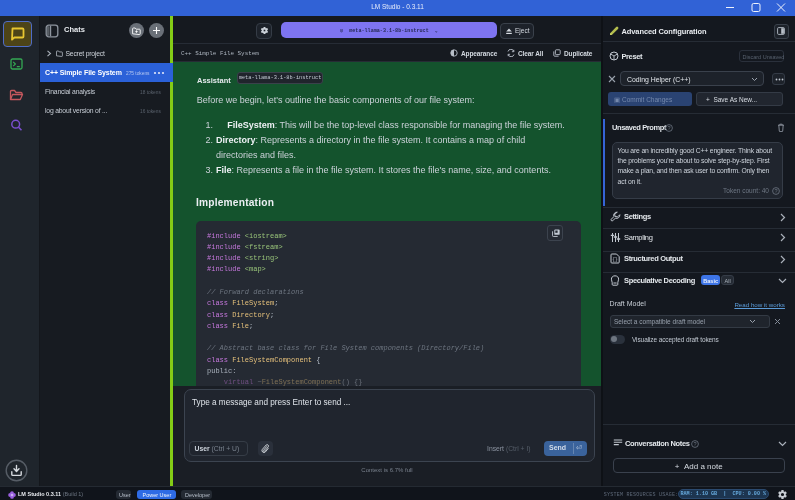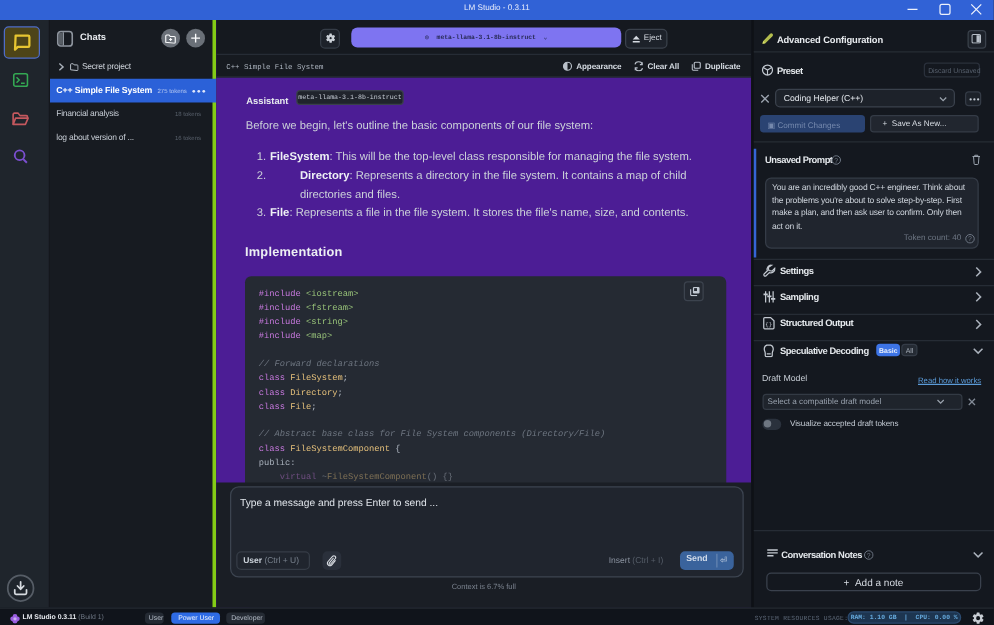--- a/index.html
+++ b/index.html
@@ -13,21 +13,21 @@
   #titlebar { top:0; left:0; width:795px; height:16px; background:#3162d6; color:#e8edfb; }
   #titletext { top:3px; left:0; width:100%; text-align:center; font-size:6.5px; letter-spacing:0; }
 
   
   #sidebar { top:16px; left:0; width:40px; height:470px; background:#1f252c; border-right:1px solid #14171c; }
 
   
   #chatspanel { top:16px; left:40px; width:133px; height:470px; background:#171b21; border-right:3px solid #84cc16; }
 
   
-  #main { top:16px; left:173px; width:428px; height:470px; background:#4c1d95; }
+  #main { top:16px; left:173px; width:428px; height:470px; background:#14532d; }
   #toolbar { top:0; left:0; width:428px; height:28px; background:#15191f; border-bottom:1px solid #262c35; }
   #tabbar { top:28px; left:0; width:428px; height:18px; background:#161a20; border-bottom:1px solid #262c35; }
 
   
   #rightpanel { top:16px; left:601px; width:194px; height:470px; background:#14181f; border-left:2px solid #0e1116; }
 
   
   #statusbar { top:486px; left:0; width:795px; height:14px; background:#10141b; border-top:1px solid #242a32; }
 
   .divider { position:absolute; left:0; width:194px; height:1px; background:#262c35; }
@@ -152,23 +152,23 @@
           <path d="M5.6 7.2 h-4 a0.8 0.8 0 0 1 -0.8 -0.8 v-4" fill="none" stroke="#b9c0c9" stroke-width="0.9"></path>
         </svg>
       <div class="abs" style="left:391px;top:5.5px;font-size:6.5px;font-weight:bold;color:#d3d9e0;letter-spacing:-0.1px;">Duplicate</div>
     </div>
     <div id="content" class="abs" style="top:46px;left:0;width:428px;height:424px;">
       <div class="abs" style="left:24px;top:14px;font-size:7.5px;font-weight:bold;color:#e6eaee;">Assistant</div>
       <div class="abs" style="left:64px;top:10px;width:86px;height:11.5px;background:#20242c;border:1px solid #3a414b;border-radius:3px;"></div>
       <div class="abs mono" style="left:64px;top:13.2px;width:86px;text-align:center;font-size:5.3px;color:#c5ccd5;">meta-llama-3.1-8b-instruct</div>
       <div class="abs bodytext" style="left:23.7px;top:31px;">Before we begin, let's outline the basic components of our file system:</div>
       <div class="abs bodytext" style="left:32.4px;top:56.4px;">1.</div>
-      <div class="abs bodytext" style="left:43px;top:56.4px;width:360px;"><b>FileSystem</b>: This will be the top-level class responsible for managing the file system.</div>
+      <div class="abs bodytext" style="left:43px;top:56.4px;width:360px;text-align:center;"><b>FileSystem</b>: This will be the top-level class responsible for managing the file system.</div>
       <div class="abs bodytext" style="left:32.4px;top:71.4px;">2.</div>
-      <div class="abs bodytext" style="left:43px;top:71.4px;width:350px;margin-left:24px;"><b>Directory</b>: Represents a directory in the file system. It contains a map of child<br>directories and files.</div>
+      <div class="abs bodytext" style="left:43px;top:71.4px;width:350px;"><b>Directory</b>: Represents a directory in the file system. It contains a map of child<br>directories and files.</div>
       <div class="abs bodytext" style="left:32.4px;top:101.4px;">3.</div>
       <div class="abs bodytext" style="left:43px;top:101.4px;width:360px;"><b>File</b>: Represents a file in the file system. It stores the file's name, size, and contents.</div>
       <div class="abs" style="left:23px;top:135px;font-size:10.2px;font-weight:bold;color:#eceff3;letter-spacing:0.2px;">Implementation</div>
       <div class="abs" style="left:23px;top:159px;width:385px;height:265px;background:#252a33;border-radius:5px;">
         <div class="abs" style="left:351px;top:3.5px;width:16px;height:16px;border:1px solid #3c434e;border-radius:3px;"></div>
         <svg class="abs" style="left:355.5px;top:8px" width="8" height="8" viewBox="0 0 9 9">
             <rect x="2.6" y="0.6" width="6" height="6" rx="1" fill="#c3cad4"></rect>
             <rect x="3.7" y="1.7" width="2.6" height="2.6" fill="#252a33"></rect>
             <path d="M6.4 8.4 h-4.9 a0.9 0.9 0 0 1 -0.9 -0.9 v-4.9" fill="none" stroke="#c3cad4" stroke-width="1"></path>
           </svg>
@@ -273,21 +273,21 @@
     <div class="abs" style="left:21px;top:196.1px;font-size:7.5px;font-weight:bold;color:#e4e8ec;letter-spacing:-0.35px;text-align:center;">Settings</div>
     <svg class="abs" style="left:176.5px;top:196.6px" width="6" height="9" viewBox="0 0 6 9">
         <path d="M1 1 l3.5 3.5 L1 8" fill="none" stroke="#aab1bb" stroke-width="1.2"></path>
       </svg>
 
     <div class="divider" style="top:212.3px;"></div>
     <svg class="abs" style="left:7px;top:215.9px" width="11" height="11" viewBox="0 0 11 11">
         <path d="M2.5 1 v9 M8.5 1 v9 M5.5 1 v9" stroke="#c2c8d0" stroke-width="1"></path>
         <path d="M0.8 3.4 h3.4 M6.8 7 h3.4 M3.8 5 h3.4" stroke="#c2c8d0" stroke-width="1.4"></path>
       </svg>
-    <div class="abs" style="left:21px;top:216.9px;font-size:7.5px;font-weight:bold;color:#e4e8ec;letter-spacing:-0.35px;">Sampling</div>
+    <div class="abs" style="left:21px;top:216.9px;font-size:7.5px;font-weight:normal;color:#e4e8ec;letter-spacing:-0.35px;">Sampling</div>
     <svg class="abs" style="left:176.5px;top:217.4px" width="6" height="9" viewBox="0 0 6 9">
         <path d="M1 1 l3.5 3.5 L1 8" fill="none" stroke="#aab1bb" stroke-width="1.2"></path>
       </svg>
 
     <div class="divider" style="top:234.7px;"></div>
     <svg class="abs" style="left:7px;top:237.3px" width="10" height="11" viewBox="0 0 10 11">
         <path d="M1 1.8 a0.8 0.8 0 0 1 0.8 -0.8 h4.7 l2.7 2.7 v5.5 a0.8 0.8 0 0 1 -0.8 0.8 h-6.6 a0.8 0.8 0 0 1 -0.8 -0.8 z" fill="none" stroke="#c2c8d0" stroke-width="1"></path>
         <text x="5" y="8" font-size="4.5" fill="#c2c8d0" text-anchor="middle" font-family="Liberation Mono">{}</text>
       </svg>
     <div class="abs" style="left:21px;top:238.2px;font-size:7.5px;font-weight:bold;color:#e4e8ec;letter-spacing:-0.35px;text-align:right;">Structured Output</div>

